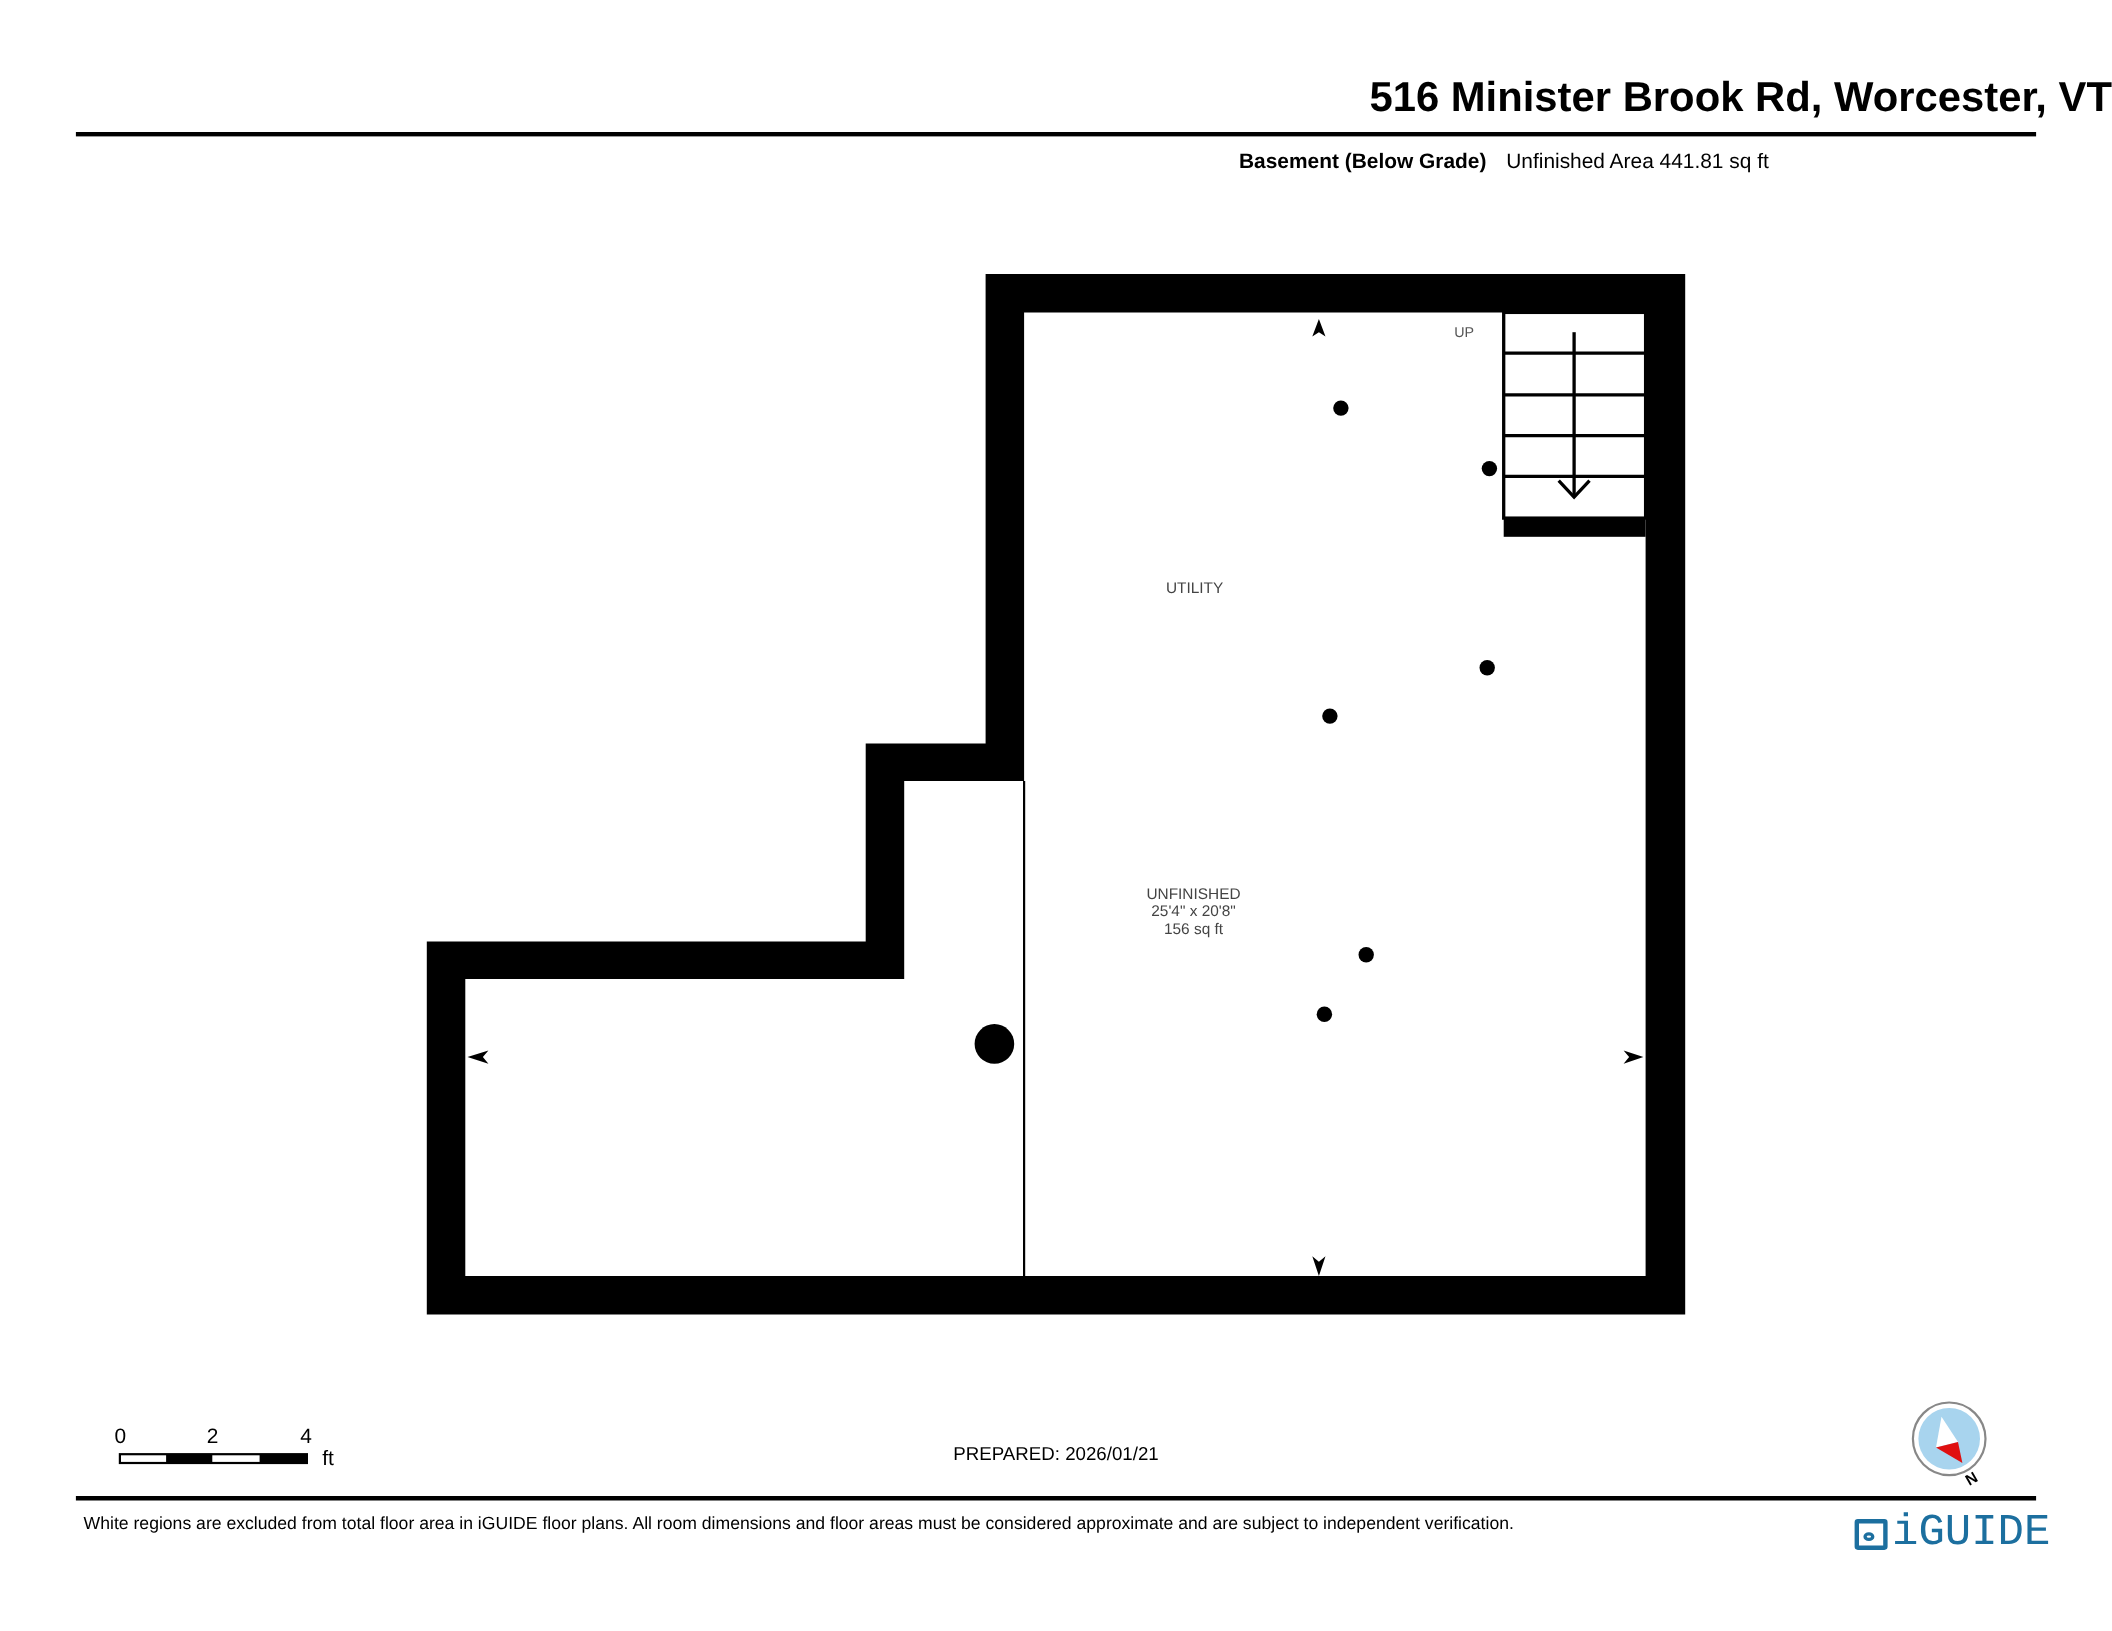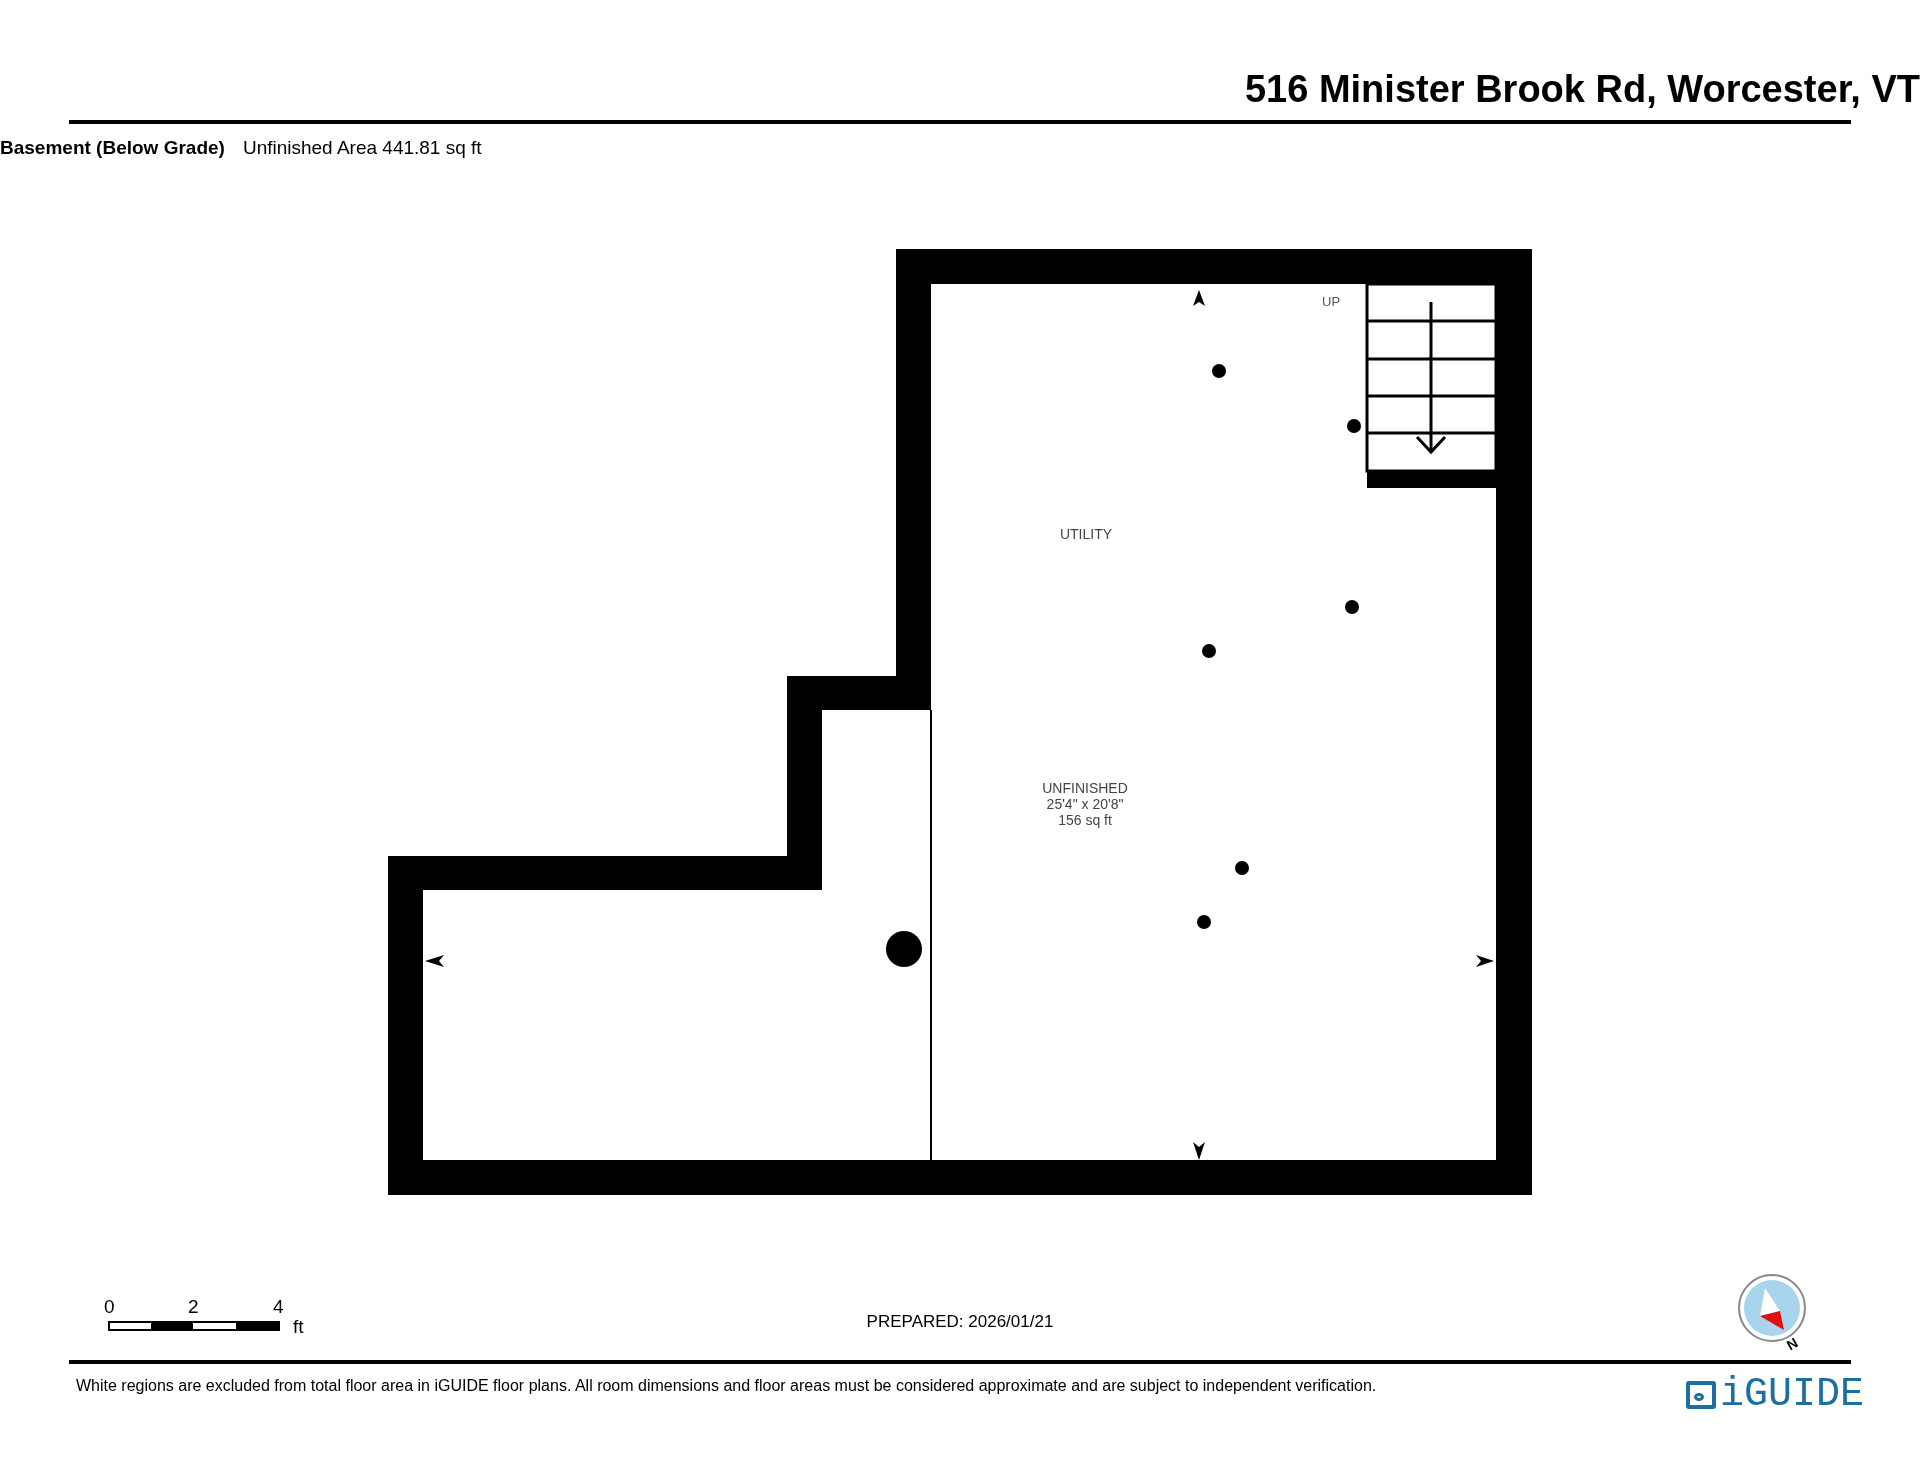--- a/index.html
+++ b/index.html
@@ -1,20 +1,20 @@
 <!DOCTYPE html>
 <html><head>
 <meta charset="utf-8">
 <style>
   html, body { margin: 0; padding: 0; background: #ffffff; }
   body { width: 1920px; height: 1483px; position: relative; overflow: hidden; font-family: "Liberation Sans", sans-serif; color: #000; }
   .abs { position: absolute; }
   .title { left: 0; width: 1920px; top: 68px; text-align: right; font-size: 38px; font-weight: bold; letter-spacing: 0px; }
   .rule { left: 69px; width: 1782px; height: 4px; background: #000; }
-  .subtitle { left: 0; width: 1608px; top: 137px; text-align: left; font-size: 19px; }
+  .subtitle { left: 0; width: 1608px; top: 137px; text-align: right; font-size: 19px; }
   .subtitle .lvl { font-weight: bold; margin-right: 18px; }
   svg.plan { position: absolute; left: 0; top: 0; }
   .room-label { font-size: 14px; color: #444; text-align: center; line-height: 16px; }
   .scale-lbl { font-size: 19px; }
   .prepared { top: 1312px; left: 0; width: 1920px; text-align: center; font-size: 17px; }
   .footer-text { left: 76px; top: 1377px; font-size: 16px; }
   .logo { left: 1686px; top: 1372px; font-size: 40px; color: #1c6f9f; font-weight: normal; letter-spacing: 0px; display: flex; align-items: center; font-family: Liberation Mono, monospace; }
   .logo .box { width: 30px; height: 28px; border: 4px solid #1c6f9f; border-radius: 3px; box-sizing: border-box; position: relative; margin-right: 4px; }
   .logo .box::after { content: ""; position: absolute; left: 4px; top: 8px; width: 10px; height: 8px; border: 3px solid #1c6f9f; border-radius: 50%; box-sizing: border-box; }
 </style>
@@ -72,21 +72,21 @@
     <polygon points="1765,1288 1780,1311 1760,1316" fill="#fff"></polygon>
     <polygon points="1780,1311 1784,1330 1760,1316" fill="#e01010"></polygon>
   </g>
   <line x1="69" y1="1362" x2="1851" y2="1362" stroke="#000" stroke-width="4"></line>
 </svg>
 
 <div class="abs" style="left:1322px; top:294px; font-size:13px; color:#555;">UP</div>
 
 <div class="abs room-label" style="left:1036px; top:526px; width:100px;">UTILITY</div>
 
-<div class="abs room-label" style="left:1025px; top:780px; width:120px;">
+<div class="abs room-label" style="left:1025px; top:804px; width:120px;">
   <div>UNFINISHED</div>
   <div>25'4" x 20'8"</div>
   <div>156 sq ft</div>
 </div>
 
 <div class="abs scale-lbl" style="left:104px; top:1296px;">0</div>
 <div class="abs scale-lbl" style="left:188px; top:1296px;">2</div>
 <div class="abs scale-lbl" style="left:273px; top:1296px;">4</div>
 <div class="abs scale-lbl" style="left:293px; top:1316px;">ft</div>
 

